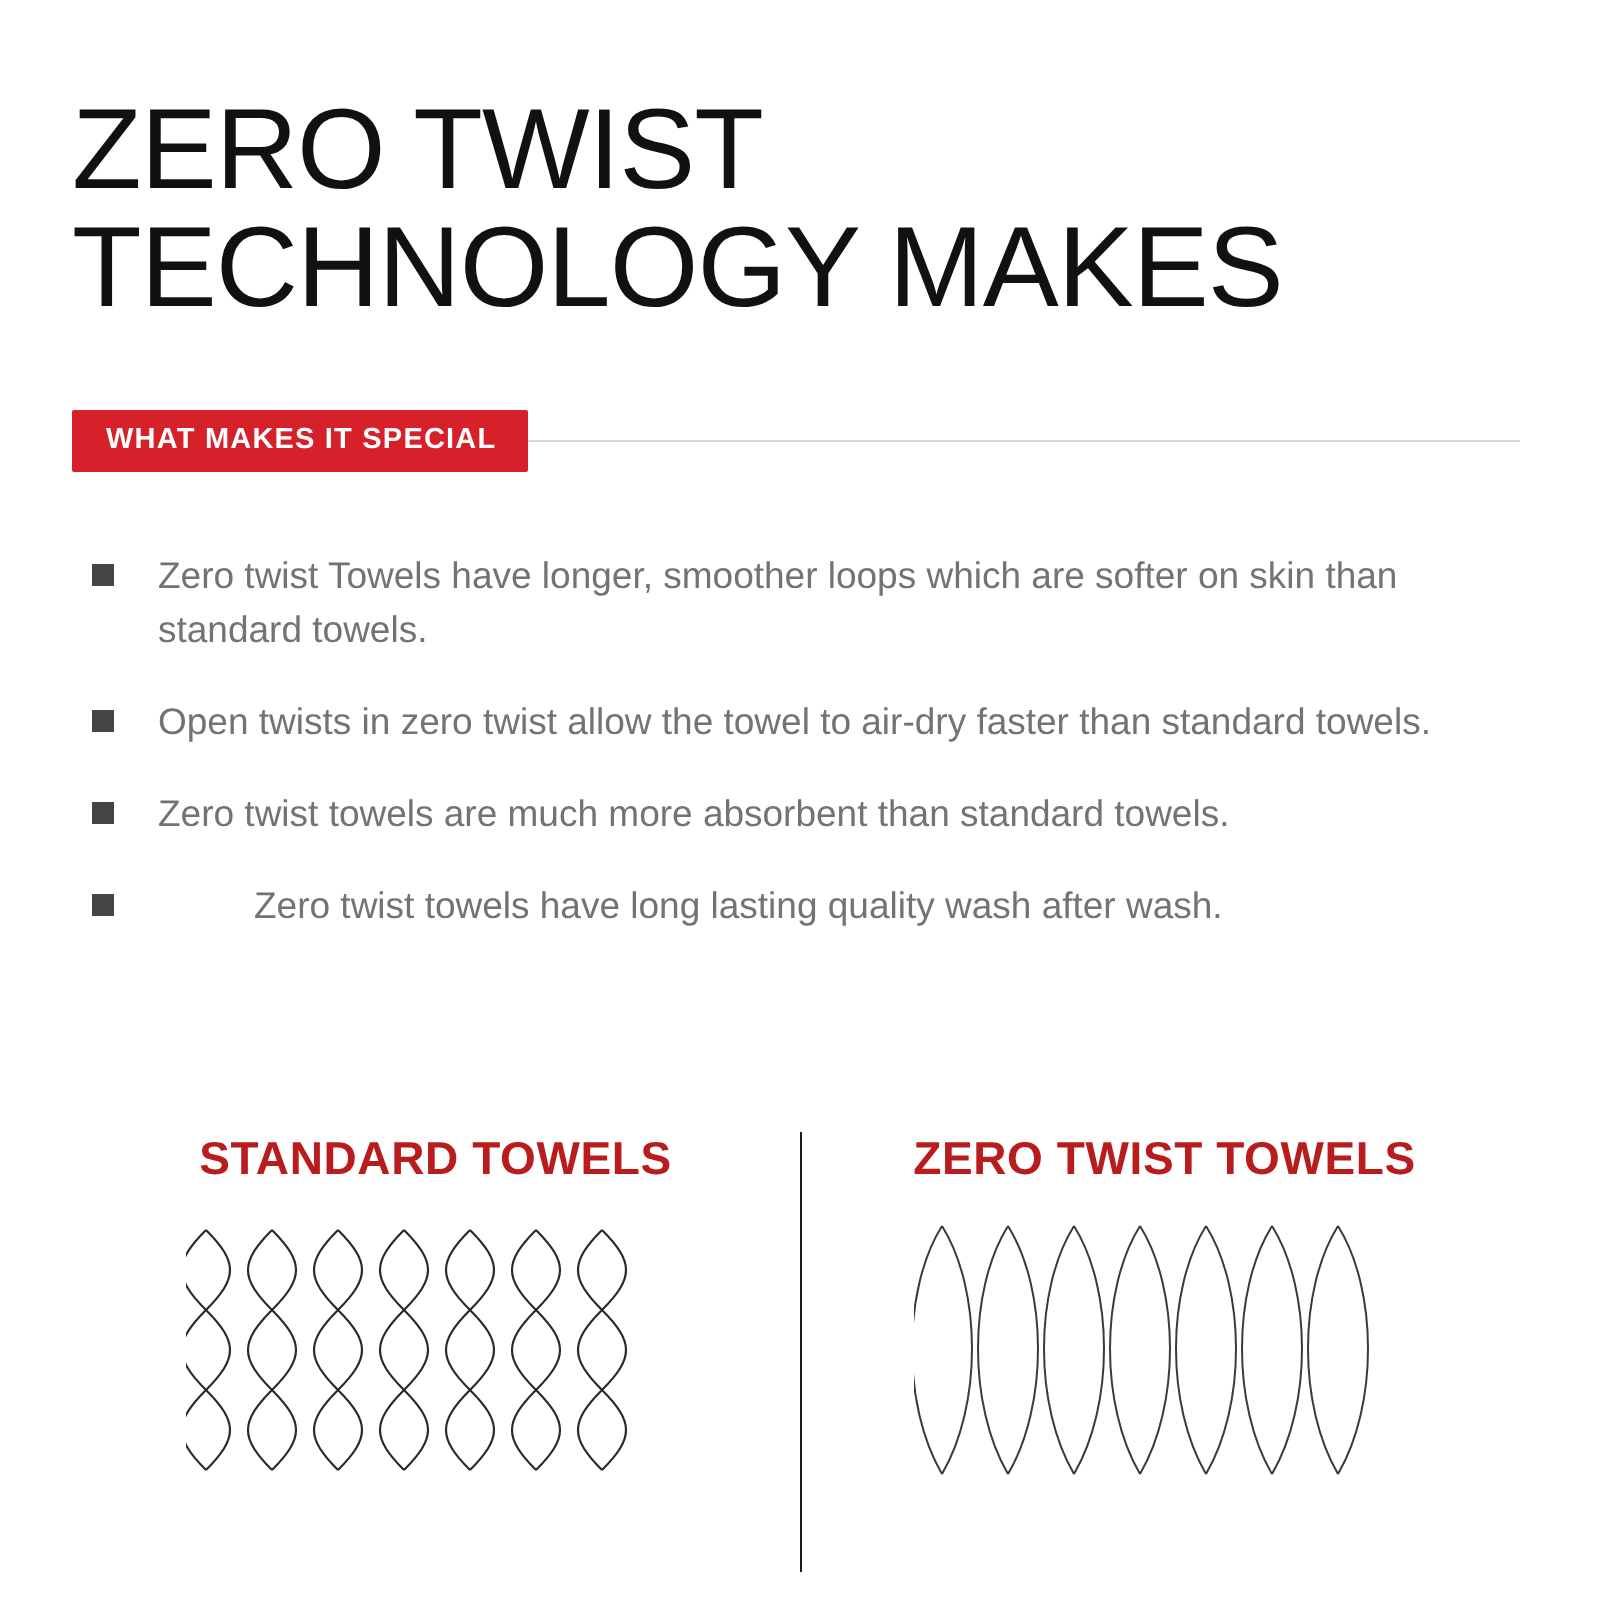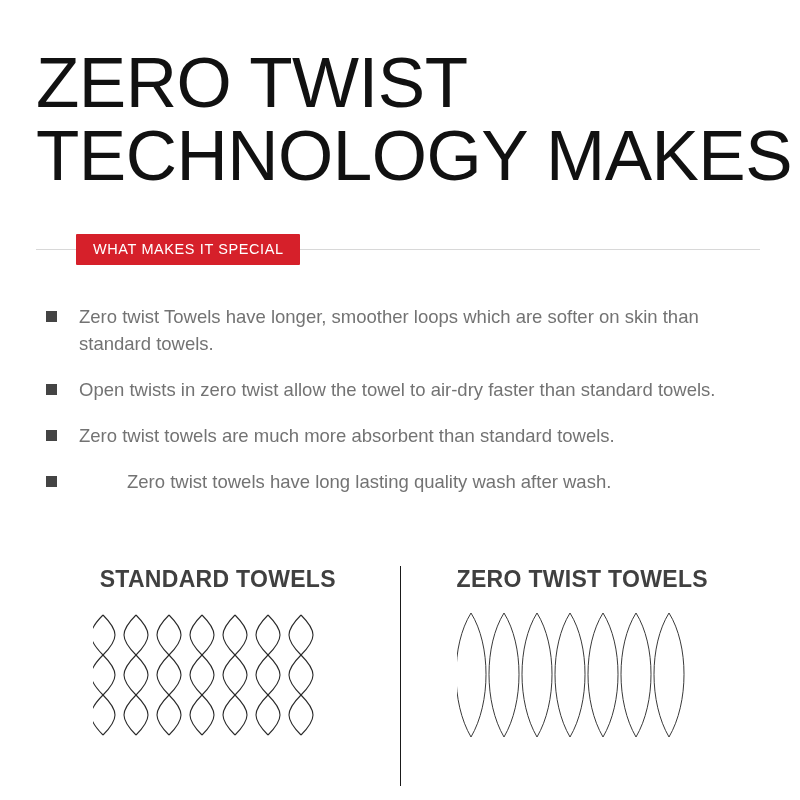--- a/index.html
+++ b/index.html
@@ -15,21 +15,21 @@
     overflow: hidden;
   }
   .page {
     position: relative;
     width: 800px;
     height: 800px;
     box-sizing: border-box;
     padding: 38px 40px 0 36px;
   }
   .title {
-    font-size: 71px;
+    font-size: 57px;
     line-height: 1.03;
     font-weight: 400;
     letter-spacing: -0.5px;
     color: #111111;
     margin: 0;
     padding-top: 8px;
   }
   .title .line {
     display: block;
     white-space: nowrap;
@@ -48,26 +48,25 @@
     height: 1px;
     background: #d8d8d8;
   }
   .special-badge {
     position: absolute;
     left: 0;
     top: 0;
     background: #d6202a;
     color: #ffffff;
     font-size: 14.5px;
-    font-weight: normal;
+    font-weight: bold;
     letter-spacing: 0.6px;
     padding: 8px 16px 8px 17px;
     line-height: 1;
     border-radius: 1px;
-    margin-left: 40px;
   }
 
   .bullets {
     margin-top: 38px;
     padding: 0 6px 0 10px;
   }
   .bullet {
     display: flex;
     align-items: flex-start;
     margin-bottom: 20px;
@@ -105,21 +104,21 @@
   .compare-divider {
     width: 0;
     border-left: 1.6px solid #1a1a1a;
     margin: 10px 0 2px 0;
     flex: 0 0 auto;
   }
   .compare-title {
     font-size: 23px;
     font-weight: bold;
     letter-spacing: 0.3px;
-    color: #404040;
+    color: #b91c1c;
     margin-top: 10px;
     white-space: nowrap;
   }
   .compare-art {
     margin-top: 18px;
   }
 </style>
 </head>
 <body>
 

